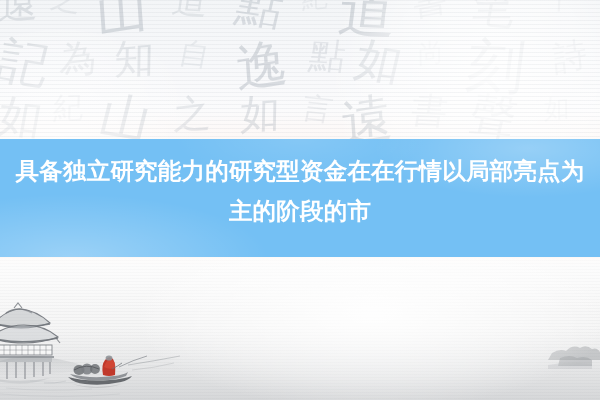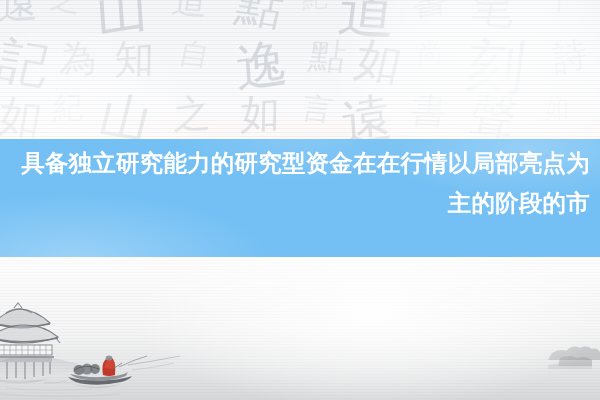--- a/index.html
+++ b/index.html
@@ -105,22 +105,22 @@
       radial-gradient(ellipse 280px 90px at 12% 100%, rgba(255,255,255,0.28) 0%, rgba(255,255,255,0) 70%),
       radial-gradient(ellipse 220px 70px at 88% 8%, rgba(255,255,255,0.25) 0%, rgba(255,255,255,0) 70%),
       radial-gradient(ellipse 180px 60px at 50% 0%, rgba(255,255,255,0.12) 0%, rgba(255,255,255,0) 70%);
     pointer-events: none;
   }
 
   .title-text {
     position: relative;
     z-index: 2;
     margin: 0;
-    padding: 4px 10px 0 10px;
-    text-align: right;
+    padding: 12px 10px 0 10px;
+    text-align: center;
     color: #ffffff;
     font-family: "DejaVu Sans", "Liberation Sans", sans-serif;
     font-weight: 700;
     font-size: 23.5px;
     line-height: 40px;
     letter-spacing: 0.2px;
     white-space: pre-line;
   }
 
   

